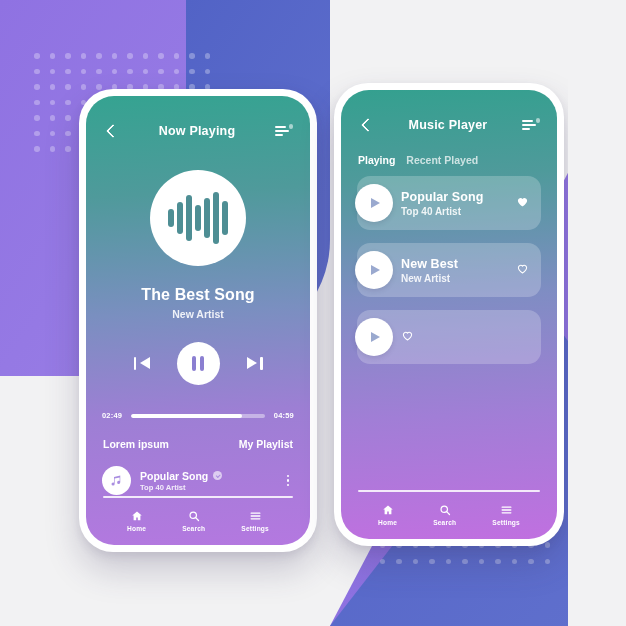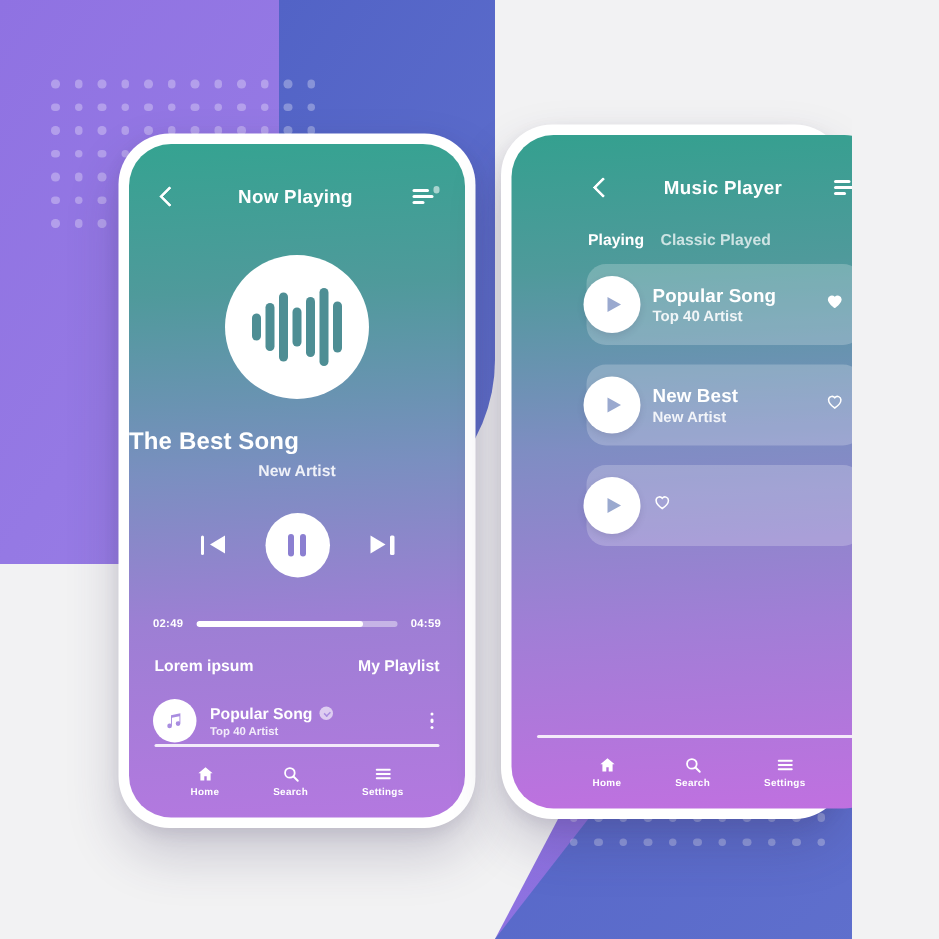--- a/index.html
+++ b/index.html
@@ -27,21 +27,21 @@
     box-shadow:0 18px 34px rgba(60,50,90,.22), 0 4px 10px rgba(60,50,90,.10);
   }
   .screen{
     width:100%;height:100%;
     border-radius:28px;
     overflow:hidden;
     position:relative;
     color:#fff;
   }
   .screen-a{background:linear-gradient(177deg,#35a391 0%,#4f9a9b 22%,#7a8fc0 48%,#9d7fd4 70%,#b478e0 100%);}
-  .screen-b{background:linear-gradient(177deg,#34a08f 0%,#4f9a9b 20%,#7f8dc3 46%,#a17ed6 72%,#c070e0 100%);padding-left:34px;}
+  .screen-b{background:linear-gradient(177deg,#34a08f 0%,#4f9a9b 20%,#7f8dc3 46%,#a17ed6 72%,#c070e0 100%);}
 
   #phone1{left:79px;top:89px;width:224px;height:449px;}
   #phone2{left:334px;top:83px;width:216px;height:449px;}
 
   
   .topbar{
     display:flex;align-items:center;justify-content:space-between;
     padding:20px 17px 0 17px;
     height:30px;
   }
@@ -64,21 +64,21 @@
 
   
   .album-wrap{display:flex;justify-content:center;margin-top:24px;}
   .album{
     width:96px;height:96px;border-radius:50%;background:#fff;
     display:flex;align-items:center;justify-content:center;gap:3.6px;
   }
   .album i{display:block;width:5.4px;border-radius:3px;background:#4e8e94;}
 
   .song-title{
-    font-size:16px;font-weight:bold;margin-top:20px;letter-spacing:.1px;
+    text-align:center;font-size:16px;font-weight:bold;margin-top:20px;letter-spacing:.1px;
   }
   .song-artist{
     text-align:center;font-size:10.5px;margin-top:4px;color:rgba(255,255,255,.88);font-weight:bold;
   }
 
   .controls{display:flex;align-items:center;justify-content:center;gap:26px;margin-top:22px;}
   .ctl{cursor:pointer;}
   .prev,.next{width:17px;height:17px;position:relative;}
   .prev::before,.next::before{
     content:"";position:absolute;top:2px;width:0;height:0;
@@ -484,21 +484,21 @@
         <div class="menu-icon">
           <b></b>
           <b></b>
           <b></b>
           <s></s>
         </div>
       </div>
 
       <div class="tabs">
         <div class="tab active">Playing</div>
-        <div class="tab">Classic Played</div>
+        <div class="tab">Recent Played</div>
       </div>
 
       <div class="list" id="song-list">
           <div class="card">
             <div class="card-play"></div>
             <div class="card-text">
               <div class="card-title">Popular Song</div>
               <div class="card-sub">Top 40 Artist</div>
             </div>
             <div><svg class="heart" viewBox="0 0 24 24">

